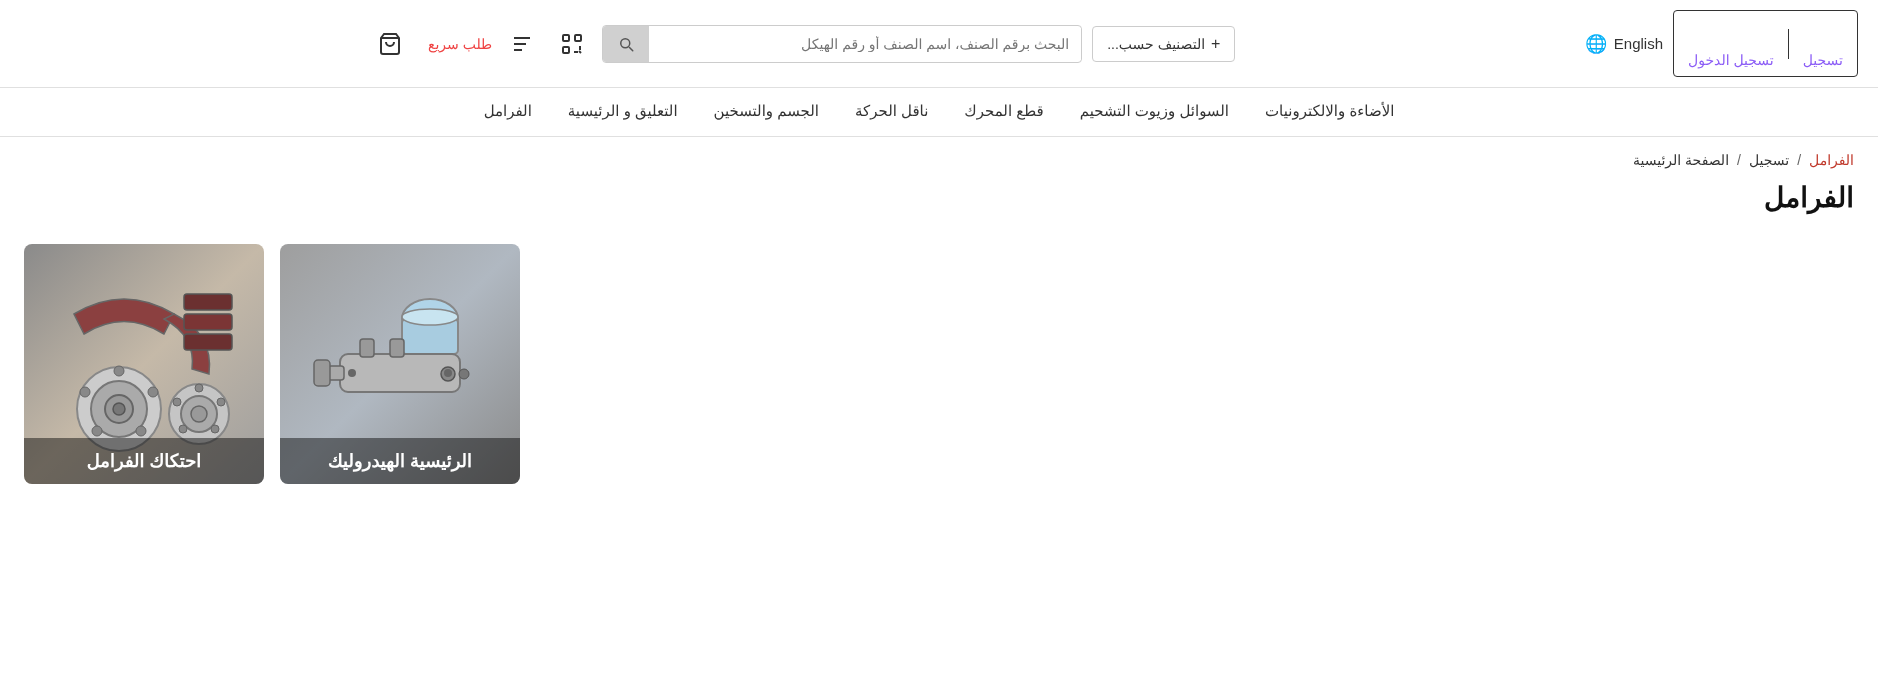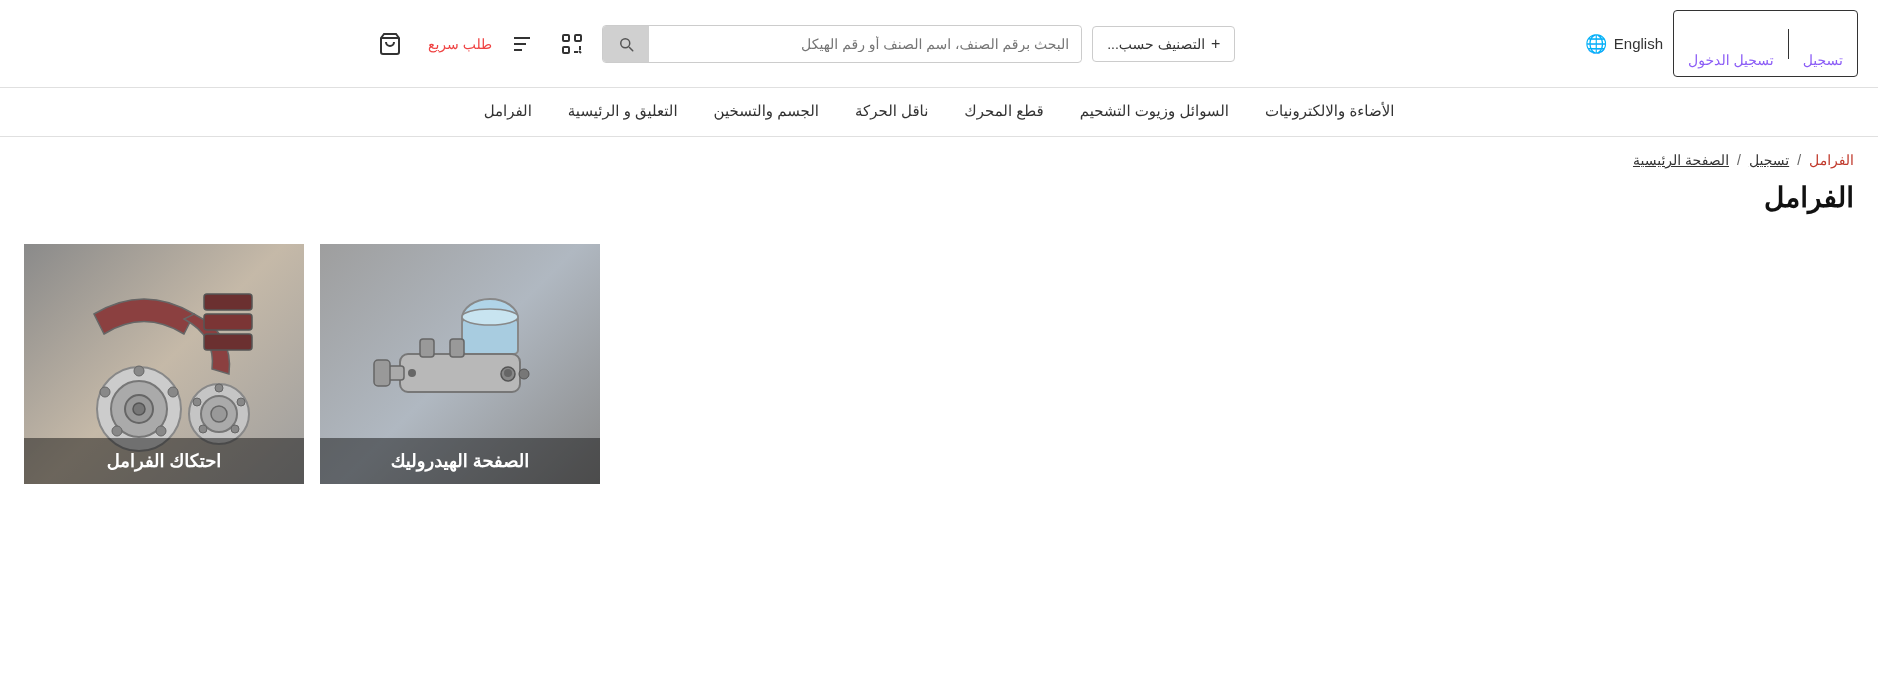--- a/index.html
+++ b/index.html
@@ -165,21 +165,20 @@
       direction: rtl;
     }
     .breadcrumb {
       display: inline-flex;
       align-items: center;
       gap: 8px;
       font-size: 14px;
     }
     .breadcrumb-link {
       color: #333;
-      text-decoration: underline;
       cursor: pointer;
     }
     .breadcrumb-sep {
       color: #666;
     }
     .breadcrumb-current {
       color: #c0392b;
       font-weight: 500;
     }
 
@@ -194,23 +193,23 @@
 
     
     .cards-section {
       padding: 10px 24px 40px 24px;
       display: flex;
       justify-content: flex-end;
       gap: 16px;
       flex-wrap: wrap;
     }
     .category-card {
-      width: 280px;
+      width: 240px;
       height: 240px;
-      border-radius: 0;
+      border-radius: 8px;
       overflow: hidden;
       position: relative;
       cursor: pointer;
       background: #bbb;
     }
     .card-label {
       position: absolute;
       bottom: 0;
       left: 0;
       right: 0;
@@ -354,21 +353,21 @@
         <rect x="28" y="102" width="16" height="14" rx="3" fill="#aaa" stroke="#666" stroke-width="1.5"></rect>
         <rect x="14" y="96" width="16" height="26" rx="4" fill="#999" stroke="#666" stroke-width="1.5"></rect>
 
         <circle cx="148" cy="110" r="7" fill="#888" stroke="#555" stroke-width="1.5"></circle>
         <circle cx="164" cy="110" r="5" fill="#777" stroke="#555" stroke-width="1"></circle>
 
         <circle cx="52" cy="109" r="4" fill="#666"></circle>
         <circle cx="148" cy="109" r="4" fill="#666"></circle>
       </svg>
     </div>
-    <div class="card-label">الصفحة الهيدروليك</div>
+    <div class="card-label">الرئيسية الهيدروليك</div>
   </div>
 
   <div class="category-card card-brake-friction">
     <div class="parts-decoration">
 
       <svg viewBox="0 0 200 200" width="200" height="200">
 
         <path d="M 30 50 Q 80 20 130 50 L 120 70 Q 80 45 40 70 Z" fill="#8B4040" stroke="#666" stroke-width="1.5"></path>
         <path d="M 130 50 Q 170 70 165 110 L 148 105 Q 152 72 120 55 Z" fill="#8B4040" stroke="#666" stroke-width="1.5"></path>
 

